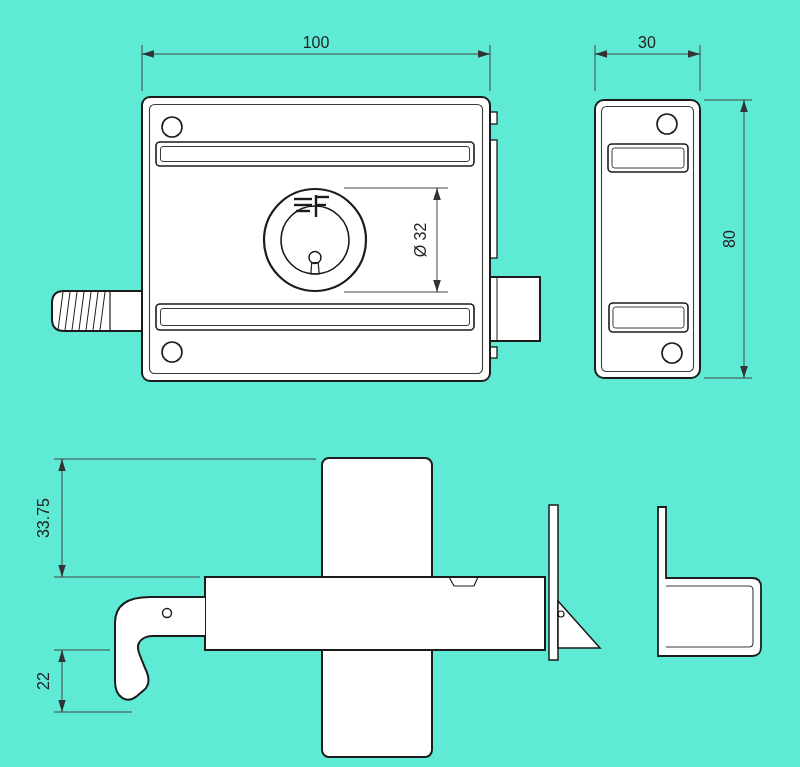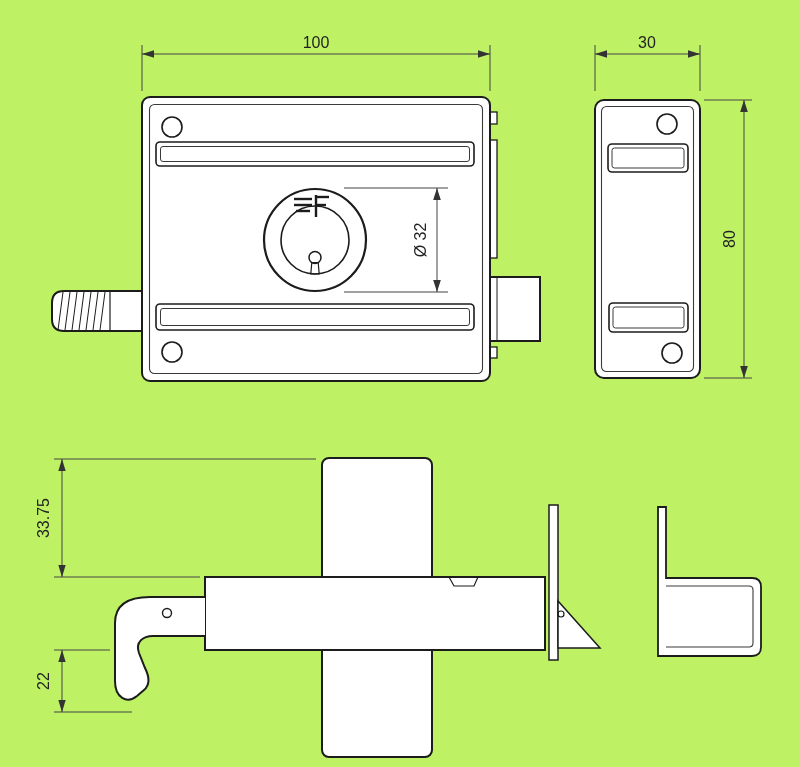--- a/index.html
+++ b/index.html
@@ -1,17 +1,17 @@
 <!DOCTYPE html>
 <html><head>
 <meta charset="utf-8">
 <style>
   html,body{margin:0;padding:0;background:#ffffff;}
   .canvas{
-    width:800px;height:767px;position:relative;background:#bef264;overflow:hidden;
+    width:800px;height:767px;position:relative;background:#5eead4;overflow:hidden;
     font-family:"Liberation Sans", sans-serif;
   }
   svg{position:absolute;top:0;left:0;}
   text{
     font-family:"Liberation Sans", sans-serif;
     fill:#222;
     font-size:16px;
   }
 </style>
 </head>

